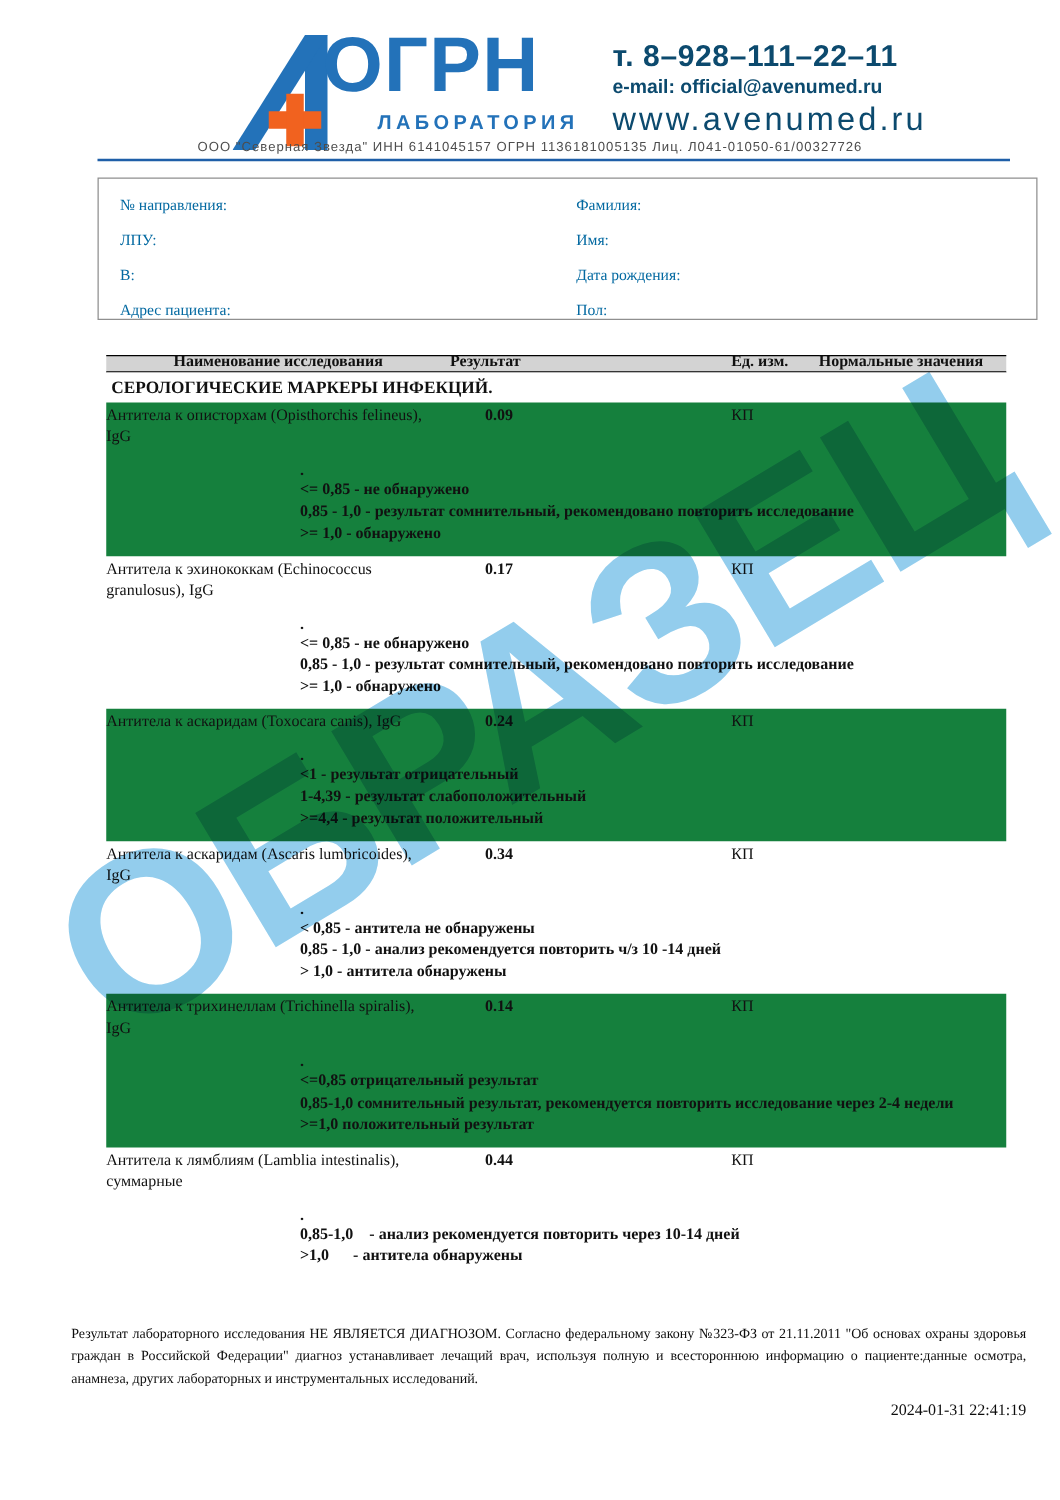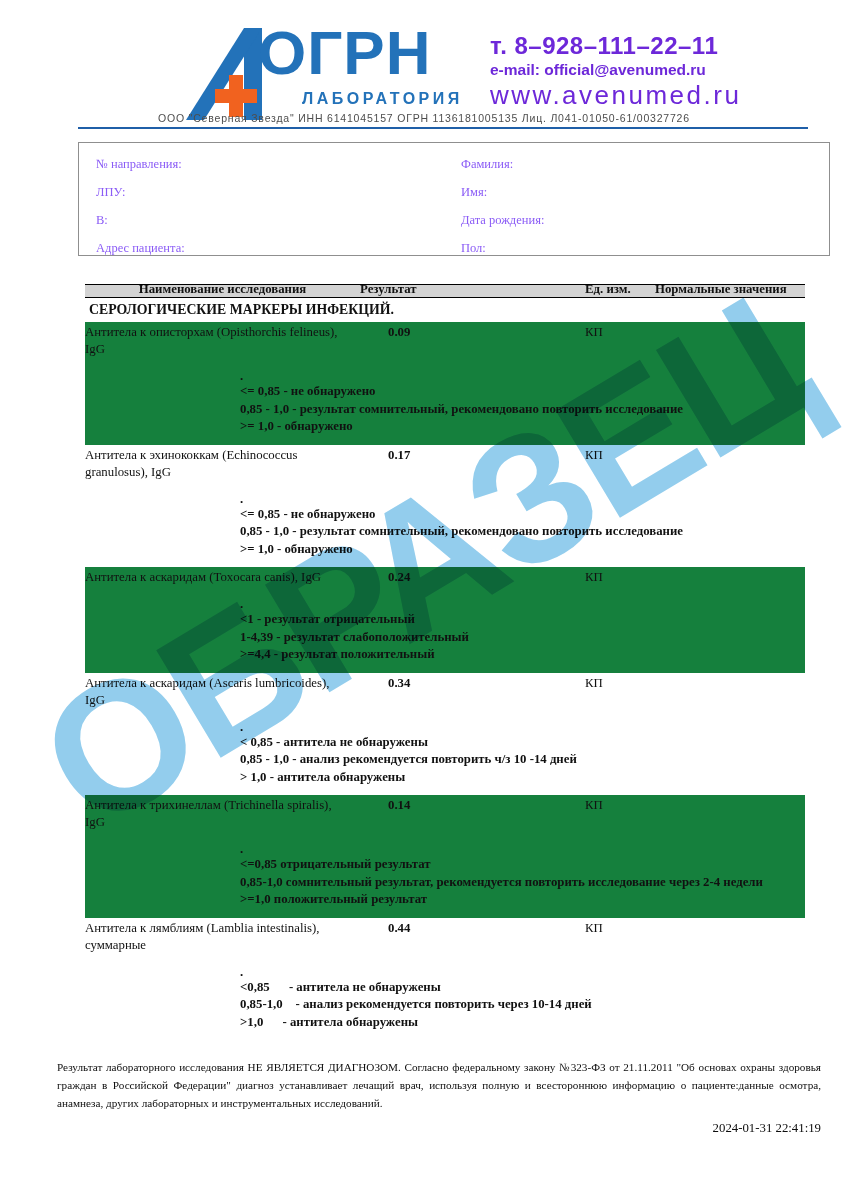--- a/index.html
+++ b/index.html
@@ -41,21 +41,21 @@
 
   
   .patient-box {
     position: absolute; left: 78px; top: 142px; width: 752px; height: 114px;
     border: 1px solid #8f8f8f; background: #fff;
   }
   .patient-cols { display: flex; padding: 10px 0 0 17px; }
   .patient-col { display: flex; flex-direction: column; }
   .patient-col.left  { width: 365px; }
   .patient-col.right { width: 350px; }
-  .patient-label { font-size: 12.5px; height: 28px; line-height: 22px; color: #8b5cf6; }
+  .patient-label { font-size: 12.5px; height: 28px; line-height: 22px; color: #0369a1; }
 
   
   .report { position: absolute; left: 85px; top: 284px; width: 720px; }
   .thead {
     display: flex; background: #d3d3d3;
     border-top: 1.6px solid #000; border-bottom: 1.6px solid #000;
     font-weight: bold; font-size: 12.8px; height: 14px; align-items: flex-end;
   }
   .thead .h-name   { width: 275px; text-align: center; }
   .thead .h-result { width: 225px; }
@@ -103,21 +103,21 @@
       <polygon points="58,0 76,0 76,92 58,92" fill="#2372b9"></polygon>
       <polygon points="58,0 76,0 18,92 0,92" fill="#2372b9"></polygon>
     </svg>
     <div class="logo-plus">
       <div class="pbar-h" style="background:#f1621f"></div>
       <div class="pbar-v" style="background:#f1621f"></div>
     </div>
     <div class="brand-word" style="color:#2372b9">ОГРН</div>
     <div class="brand-sub" style="color:#2372b9">ЛАБОРАТОРИЯ</div>
 
-    <div class="contact" style="color:#6d28d9">
+    <div class="contact" style="color:#0c4a6e">
       <div class="phone">т. 8–928–111–22–11</div>
       <div class="email">e-mail: official@avenumed.ru</div>
       <div class="site">www.avenumed.ru</div>
     </div>
 
     <div class="company-line">ООО "Северная Звезда" ИНН 6141045157 ОГРН 1136181005135 Лиц. Л041-01050-61/00327726</div>
     <div class="rule" style="background:#1f5fa8"></div>
   </div>
 
   <div class="patient-box">
@@ -196,21 +196,21 @@
     <div class="notes"><div>.</div><div>&lt;=0,85 отрицательный результат</div><div>0,85-1,0 сомнительный результат, рекомендуется повторить исследование через 2-4 недели</div><div>&gt;=1,0 положительный результат</div></div>
   </div>
 
   <div class="test-block">
     <div class="block-main">
       <div class="cell name">Антитела к лямблиям (Lamblia intestinalis), суммарные</div>
       <div class="cell result">0.44</div>
       <div class="cell unit">КП</div>
       <div class="cell normal"></div>
     </div>
-    <div class="notes"><div>.</div><div>&lt;0,85      - антитела не обнаружены</div><div>0,85-1,0    - анализ рекомендуется повторить через 10-14 дней</div><div>&gt;1,0      - антитела обнаружены</div></div>
+    <div class="notes"><div>.</div><div>0,85-1,0    - анализ рекомендуется повторить через 10-14 дней</div><div>&gt;1,0      - антитела обнаружены</div></div>
   </div>
 </div>
   </div>
 
   <div class="footer">
     <div>Результат лабораторного исследования НЕ ЯВЛЯЕТСЯ ДИАГНОЗОМ. Согласно федеральному закону №323-ФЗ от 21.11.2011 "Об основах охраны здоровья граждан в Российской Федерации" диагноз устанавливает лечащий врач, используя полную и всестороннюю информацию о пациенте:данные осмотра, анамнеза, других лабораторных и инструментальных исследований.</div>
     <div class="timestamp">2024-01-31 22:41:19</div>
   </div>
 
   <div class="watermark" style="color:#74bfe8">ОБРАЗЕЦ</div>

